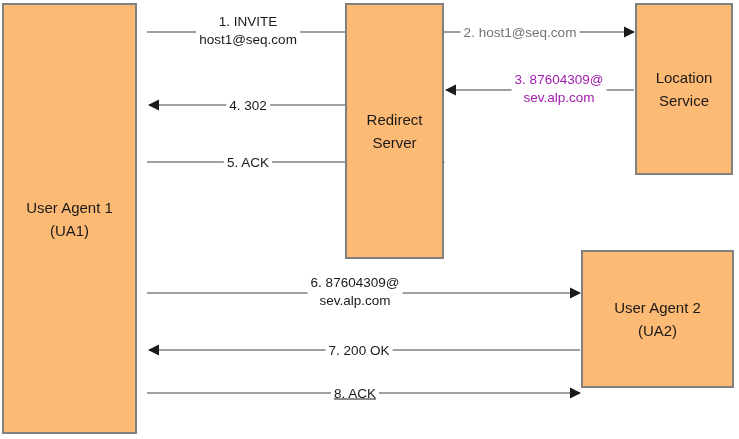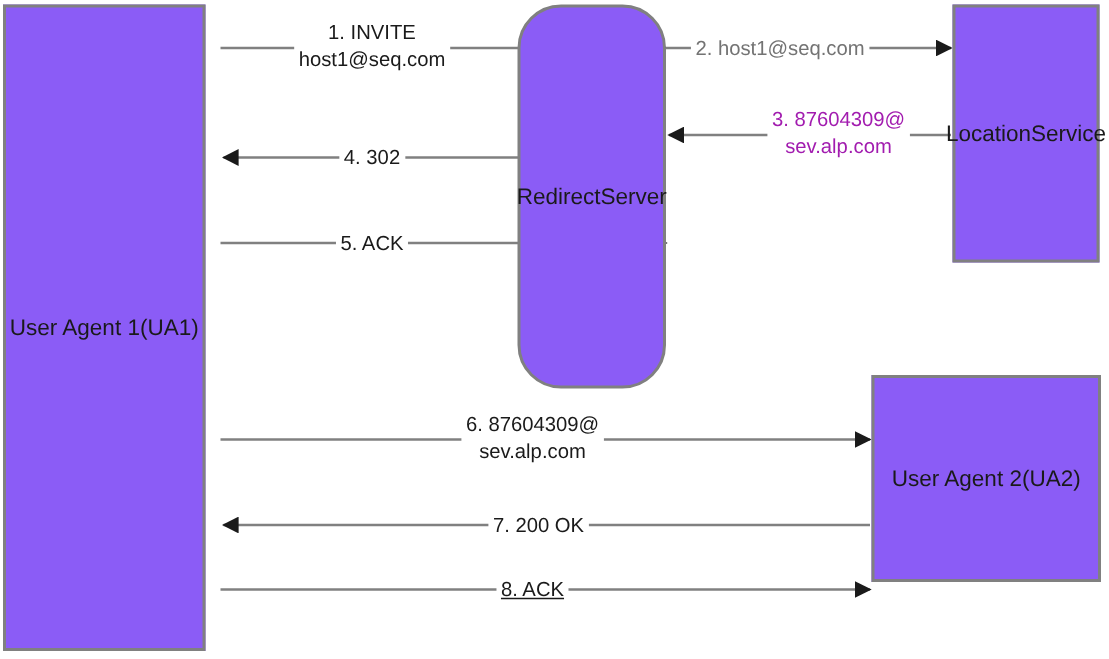--- a/index.html
+++ b/index.html
@@ -19,23 +19,23 @@
     position: absolute;
     left: 0;
     top: 0;
     width: 739px;
     height: 439px;
   }
   .node-box {
     position: absolute;
     box-sizing: border-box;
     border: 2px solid #808080;
-    background: #8b5cf6;
+    background: #fdba74;
     display: flex;
-    flex-direction: row;
+    flex-direction: column;
     align-items: center;
     justify-content: center;
     color: #1a1a1a;
   }
   .node-label {
     font-size: 15px;
     line-height: 23px;
     text-align: center;
     white-space: nowrap;
     color: #1a1a1a;
@@ -99,21 +99,21 @@
     <g>
       <line x1="147" y1="393" x2="580" y2="393" stroke="#808080" stroke-width="1.6" marker-end="url(#arrow-r)"></line>
     </g>
   </svg>
 
   <div class="node-box" id="node-ua1" style="left: 2px; top: 3px; width: 135px; height: 431px; border-color: rgb(128, 128, 128);">
     <div class="node-label">User Agent 1</div>
     <div class="node-label">(UA1)</div>
   </div>
 
-  <div class="node-box" id="node-redirect" style="left: 345px; top: 3px; width: 99px; height: 256px; border-color: rgb(128, 128, 128); border-radius: 29px;">
+  <div class="node-box" id="node-redirect" style="left: 345px; top: 3px; width: 99px; height: 256px; border-color: rgb(128, 128, 128);">
     <div class="node-label">Redirect</div>
     <div class="node-label">Server</div>
   </div>
 
   <div class="node-box" id="node-location" style="left: 635px; top: 3px; width: 98px; height: 172px; border-color: rgb(128, 128, 128);">
     <div class="node-label">Location</div>
     <div class="node-label">Service</div>
   </div>
 
   <div class="node-box" id="node-ua2" style="left: 581px; top: 250px; width: 153px; height: 138px; border-color: rgb(128, 128, 128);">

